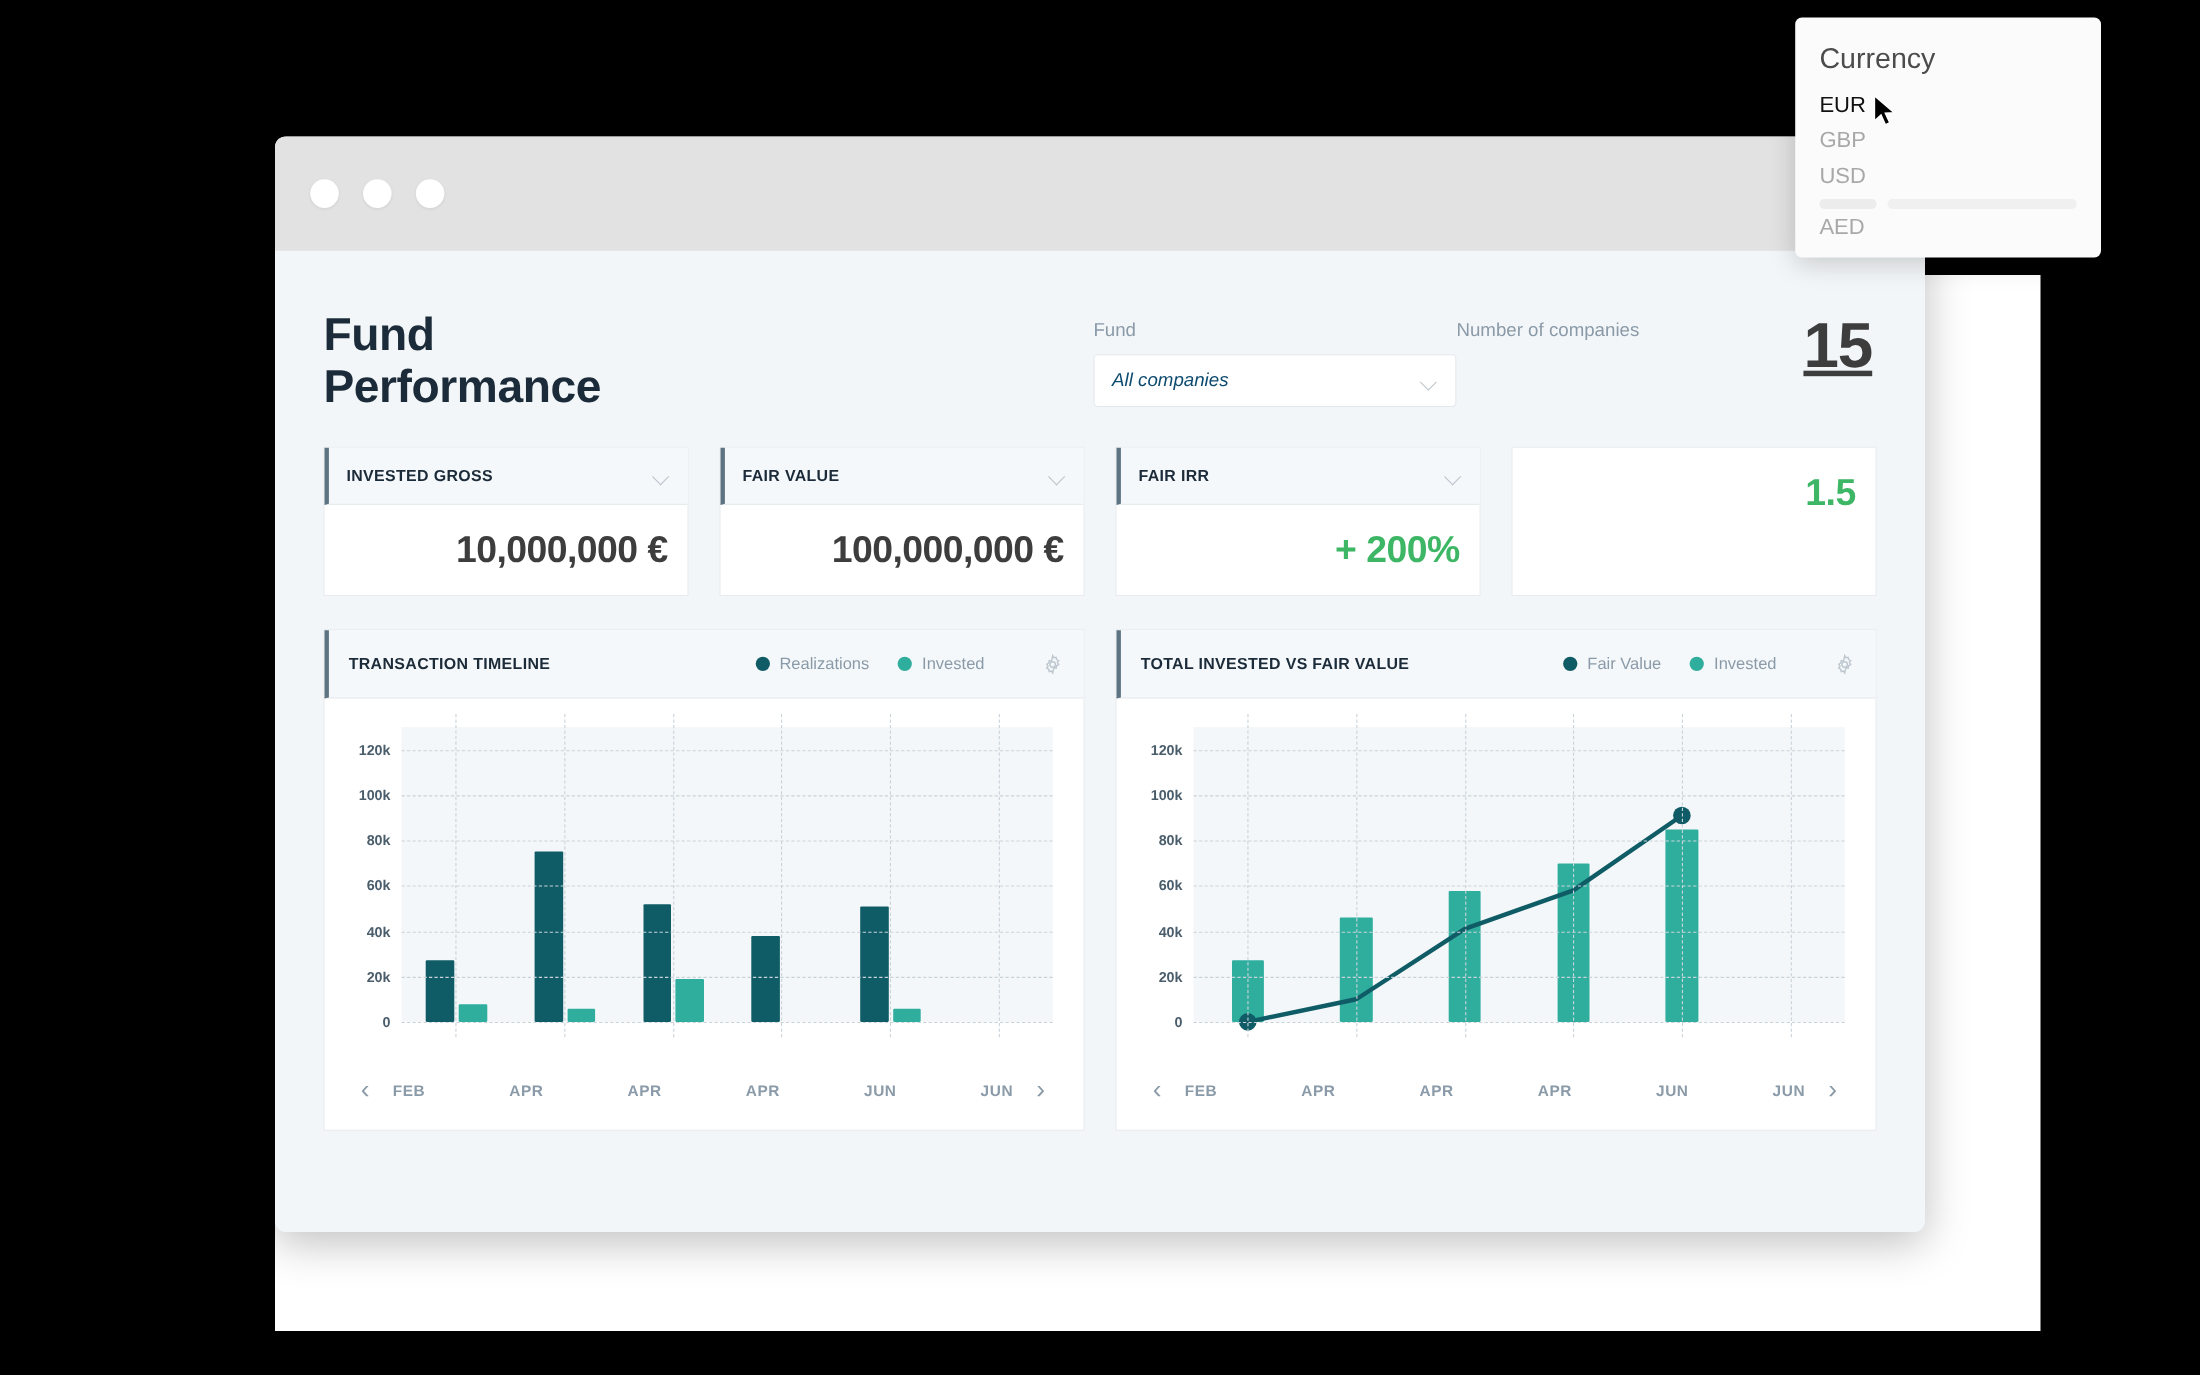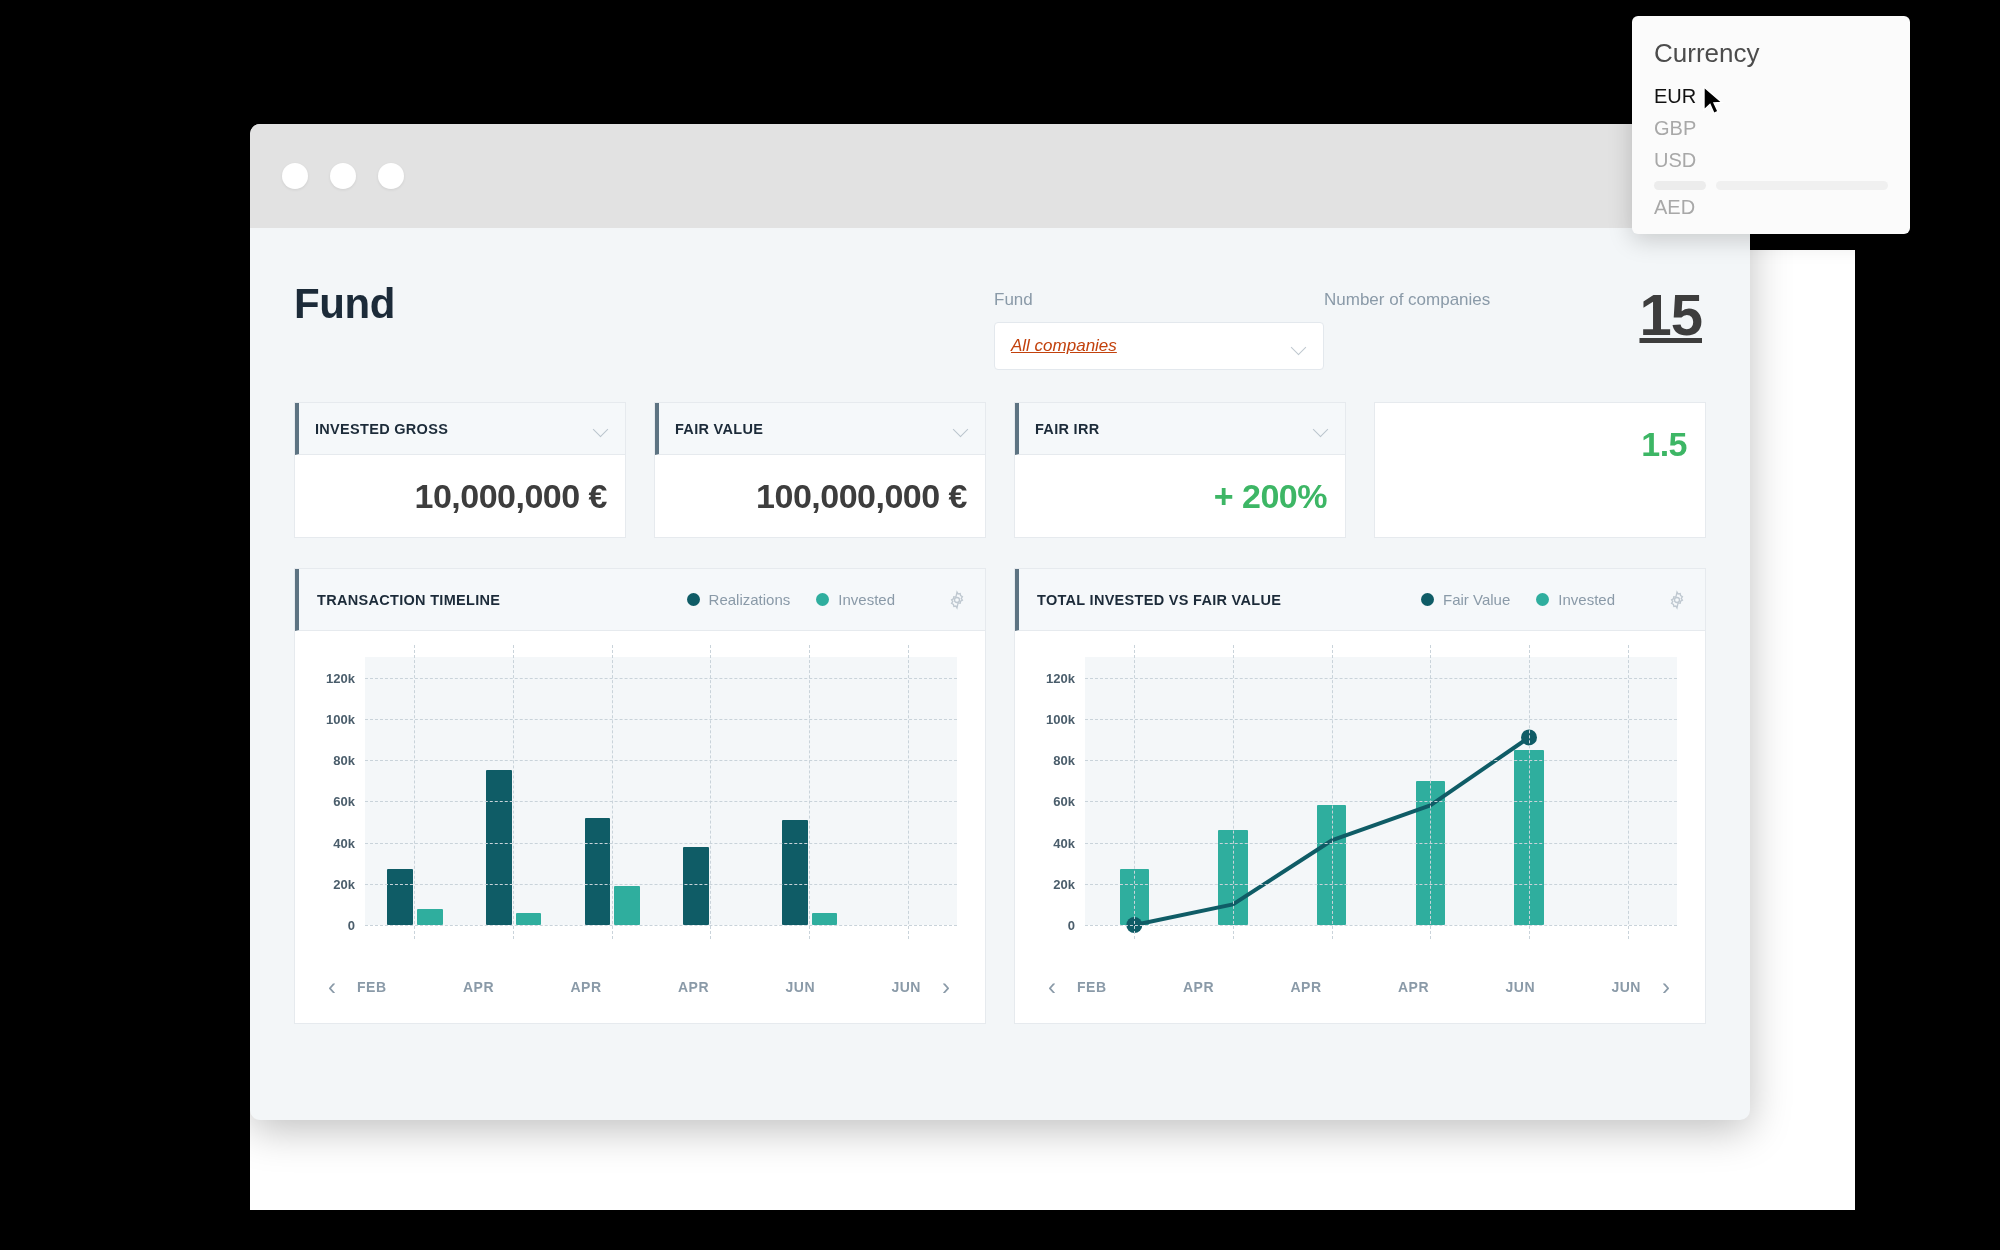--- a/index.html
+++ b/index.html
@@ -44,21 +44,21 @@
     line-height: 1.12; letter-spacing: -0.4px; width: 700px;
     padding-top: 16px;
   }
   .fundblock { width: 330px; padding-top: 26px; }
   .fieldlabel { font-size: 17px; color: #8a9aa8; margin-bottom: 12px; }
   .select {
     height: 48px; background: #ffffff; border: 1px solid #e3e8ed;
     border-radius: 4px; display: flex; align-items: center;
     padding: 0 16px; justify-content: space-between;
   }
-  .select span.val { font-size: 17px; color: #c2410c; font-style: italic; text-decoration: underline; }
+  .select span.val { font-size: 17px; color: #0c4a6e; font-style: italic; }
   .chev { width: 16px; height: 9px; position: relative; opacity: .55; }
   .chev::before {
     content: ""; position: absolute; left: 2px; top: 0;
     width: 10px; height: 10px; border-right: 1.6px solid #8a9aa8;
     border-bottom: 1.6px solid #8a9aa8; transform: rotate(45deg);
   }
   .compblock { flex: 1; padding-top: 26px; display: flex; align-items: flex-start; }
   .compnum {
     margin-left: auto; font-size: 58px; font-weight: 800; color: #3d3d3d;
     line-height: .85; letter-spacing: -1px; padding-right: 4px; text-decoration: underline;
@@ -160,20 +160,21 @@
       <div class="dot"></div>
       <div class="dot"></div>
       <div class="dot"></div>
     </div>
 
     <div class="page">
 
       <div class="headrow">
         <div class="title">
           <div>Fund</div>
+          <div>Performance</div>
         </div>
 
         <div class="fundblock">
           <div class="fieldlabel">Fund</div>
           <div class="select">
             <span class="val">All companies</span>
             <span class="chev"></span>
           </div>
         </div>
 

